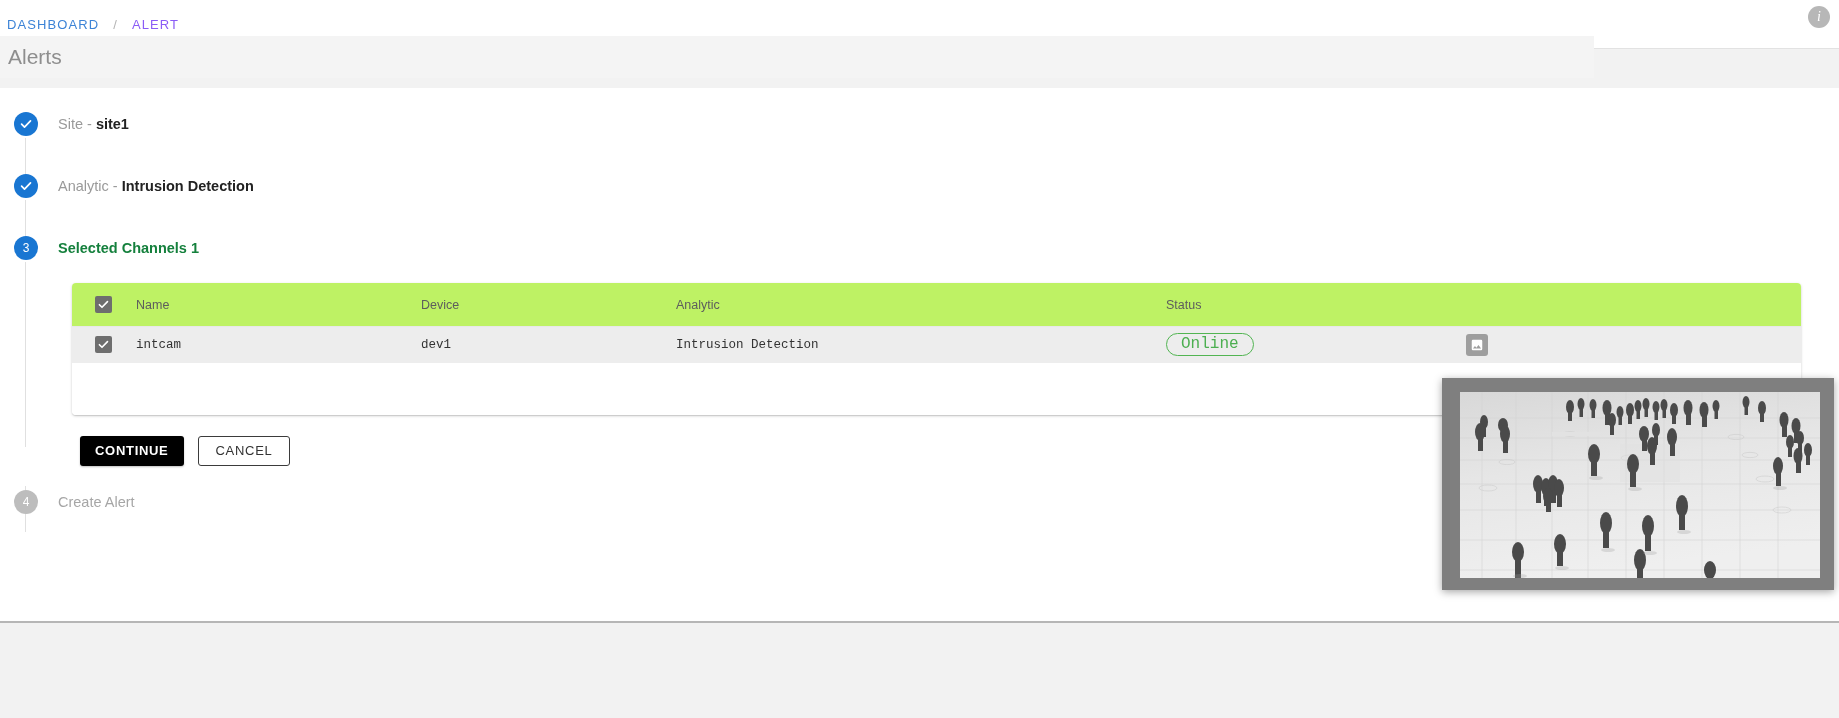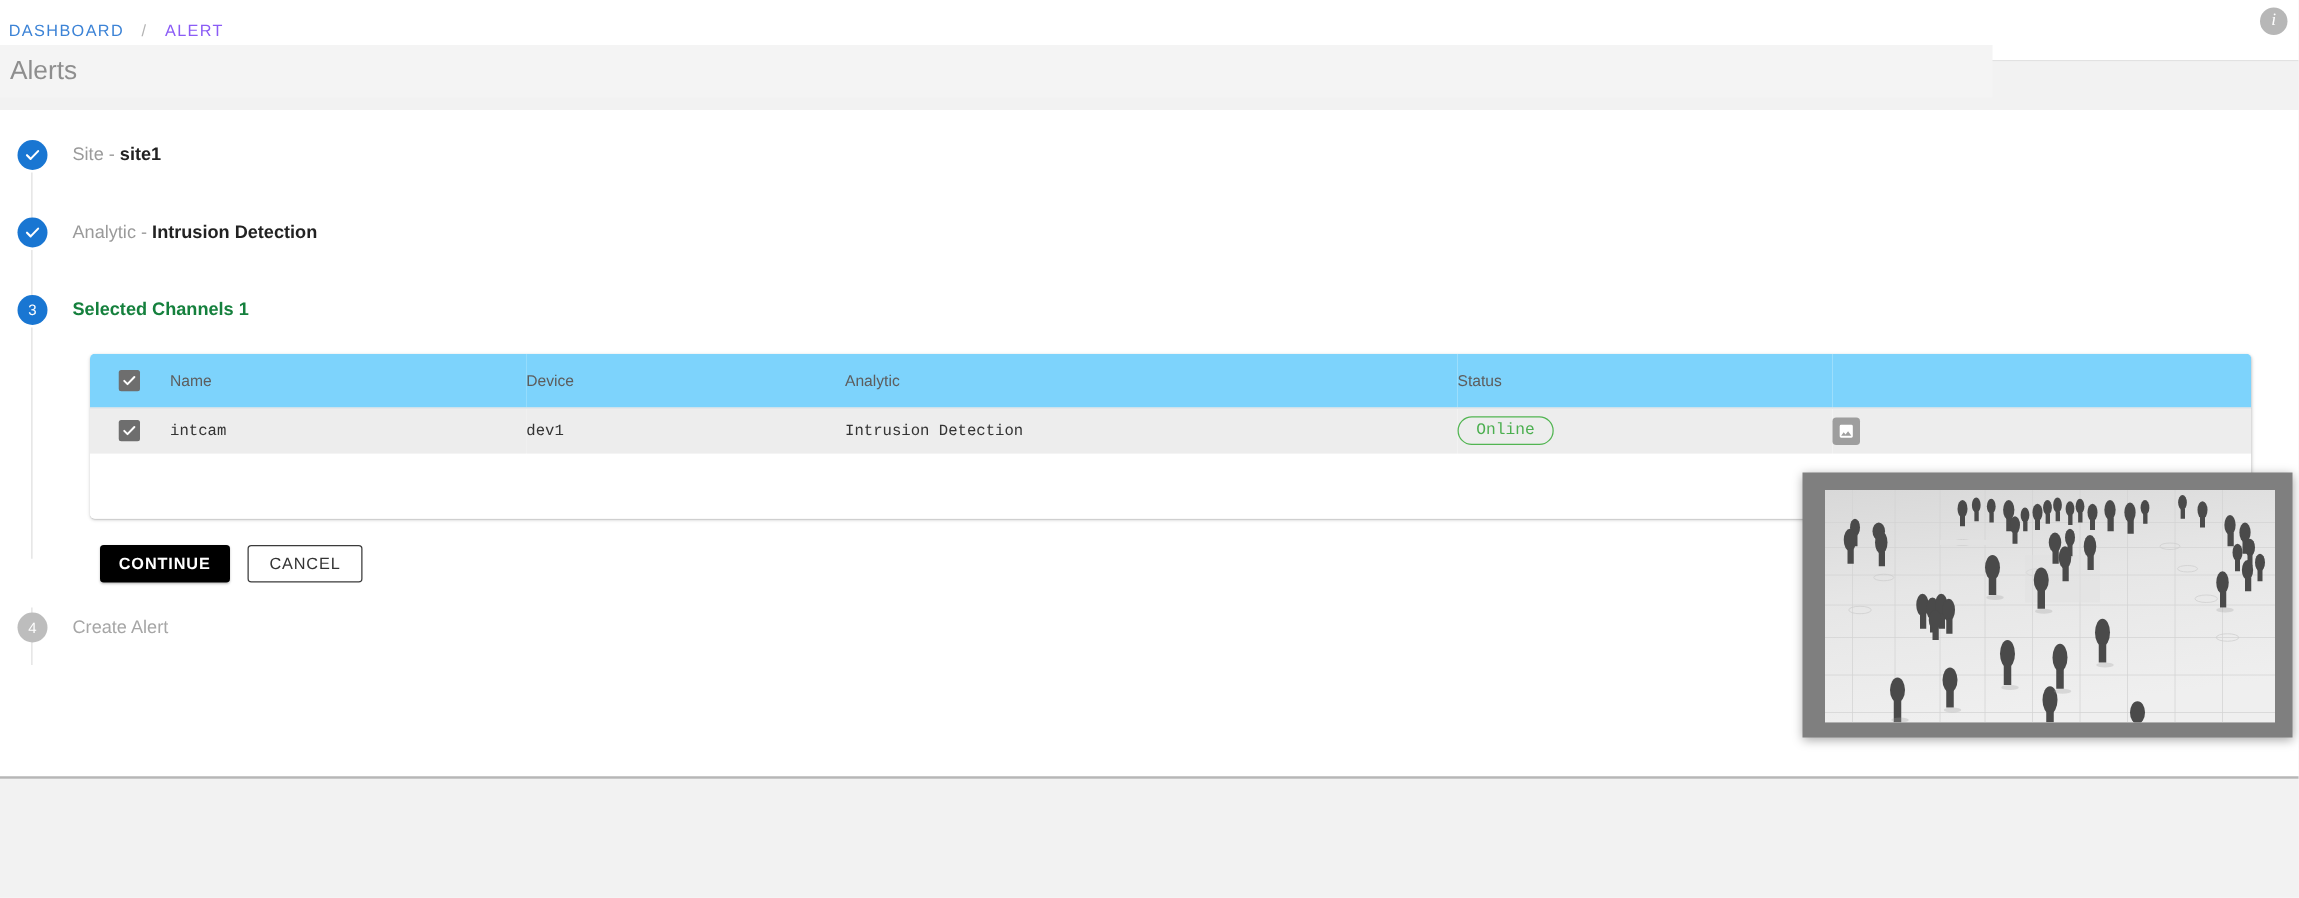--- a/index.html
+++ b/index.html
@@ -103,21 +103,21 @@
     background: #ffffff;
     border-radius: 4px;
     box-shadow: 0 1px 3px rgba(0,0,0,0.18), 0 1px 1px rgba(0,0,0,0.10);
     overflow: hidden;
   }
   table.channels { width: 100%; border-collapse: collapse; table-layout: fixed; }
   table.channels th {
     text-align: left; font-size: 12.5px; color: #5d5d5d;
     font-weight: 400; padding: 13px 0; height: 42px;
     border-bottom: 1px solid #e8e8e8;
-    background: #7dd3fc;
+    background: #bef264;
   }
   table.channels td {
     font-family: "Liberation Mono", monospace;
     font-size: 12.5px; color: #333; height: 36px;
     background: #ededed; padding: 0;
   }
   .col-check { width: 64px; padding-left: 23px !important; }
   .col-name { width: 285px; }
   .col-device { width: 255px; }
   .col-analytic { width: 490px; }
@@ -130,21 +130,21 @@
     display: inline-flex; align-items: center; justify-content: center;
     cursor: pointer; vertical-align: middle;
   }
   .checkbox svg { display: block; }
 
   .badge-online {
     display: inline-block;
     border: 1px solid #52b552; color: #4caf50;
     border-radius: 13px; padding: 3px 14px 4px;
     font-family: "Liberation Mono", monospace;
-    font-size: 13px; line-height: 14px;
+    font-size: 16px; line-height: 14px;
   }
   .thumb-icon {
     width: 22px; height: 22px; border-radius: 3px;
     background: #9e9e9e;
     display: inline-flex; align-items: center; justify-content: center;
     cursor: pointer;
   }
   .table-footer {
     height: 52px; background: #ffffff;
     display: flex; align-items: center; justify-content: flex-end;

